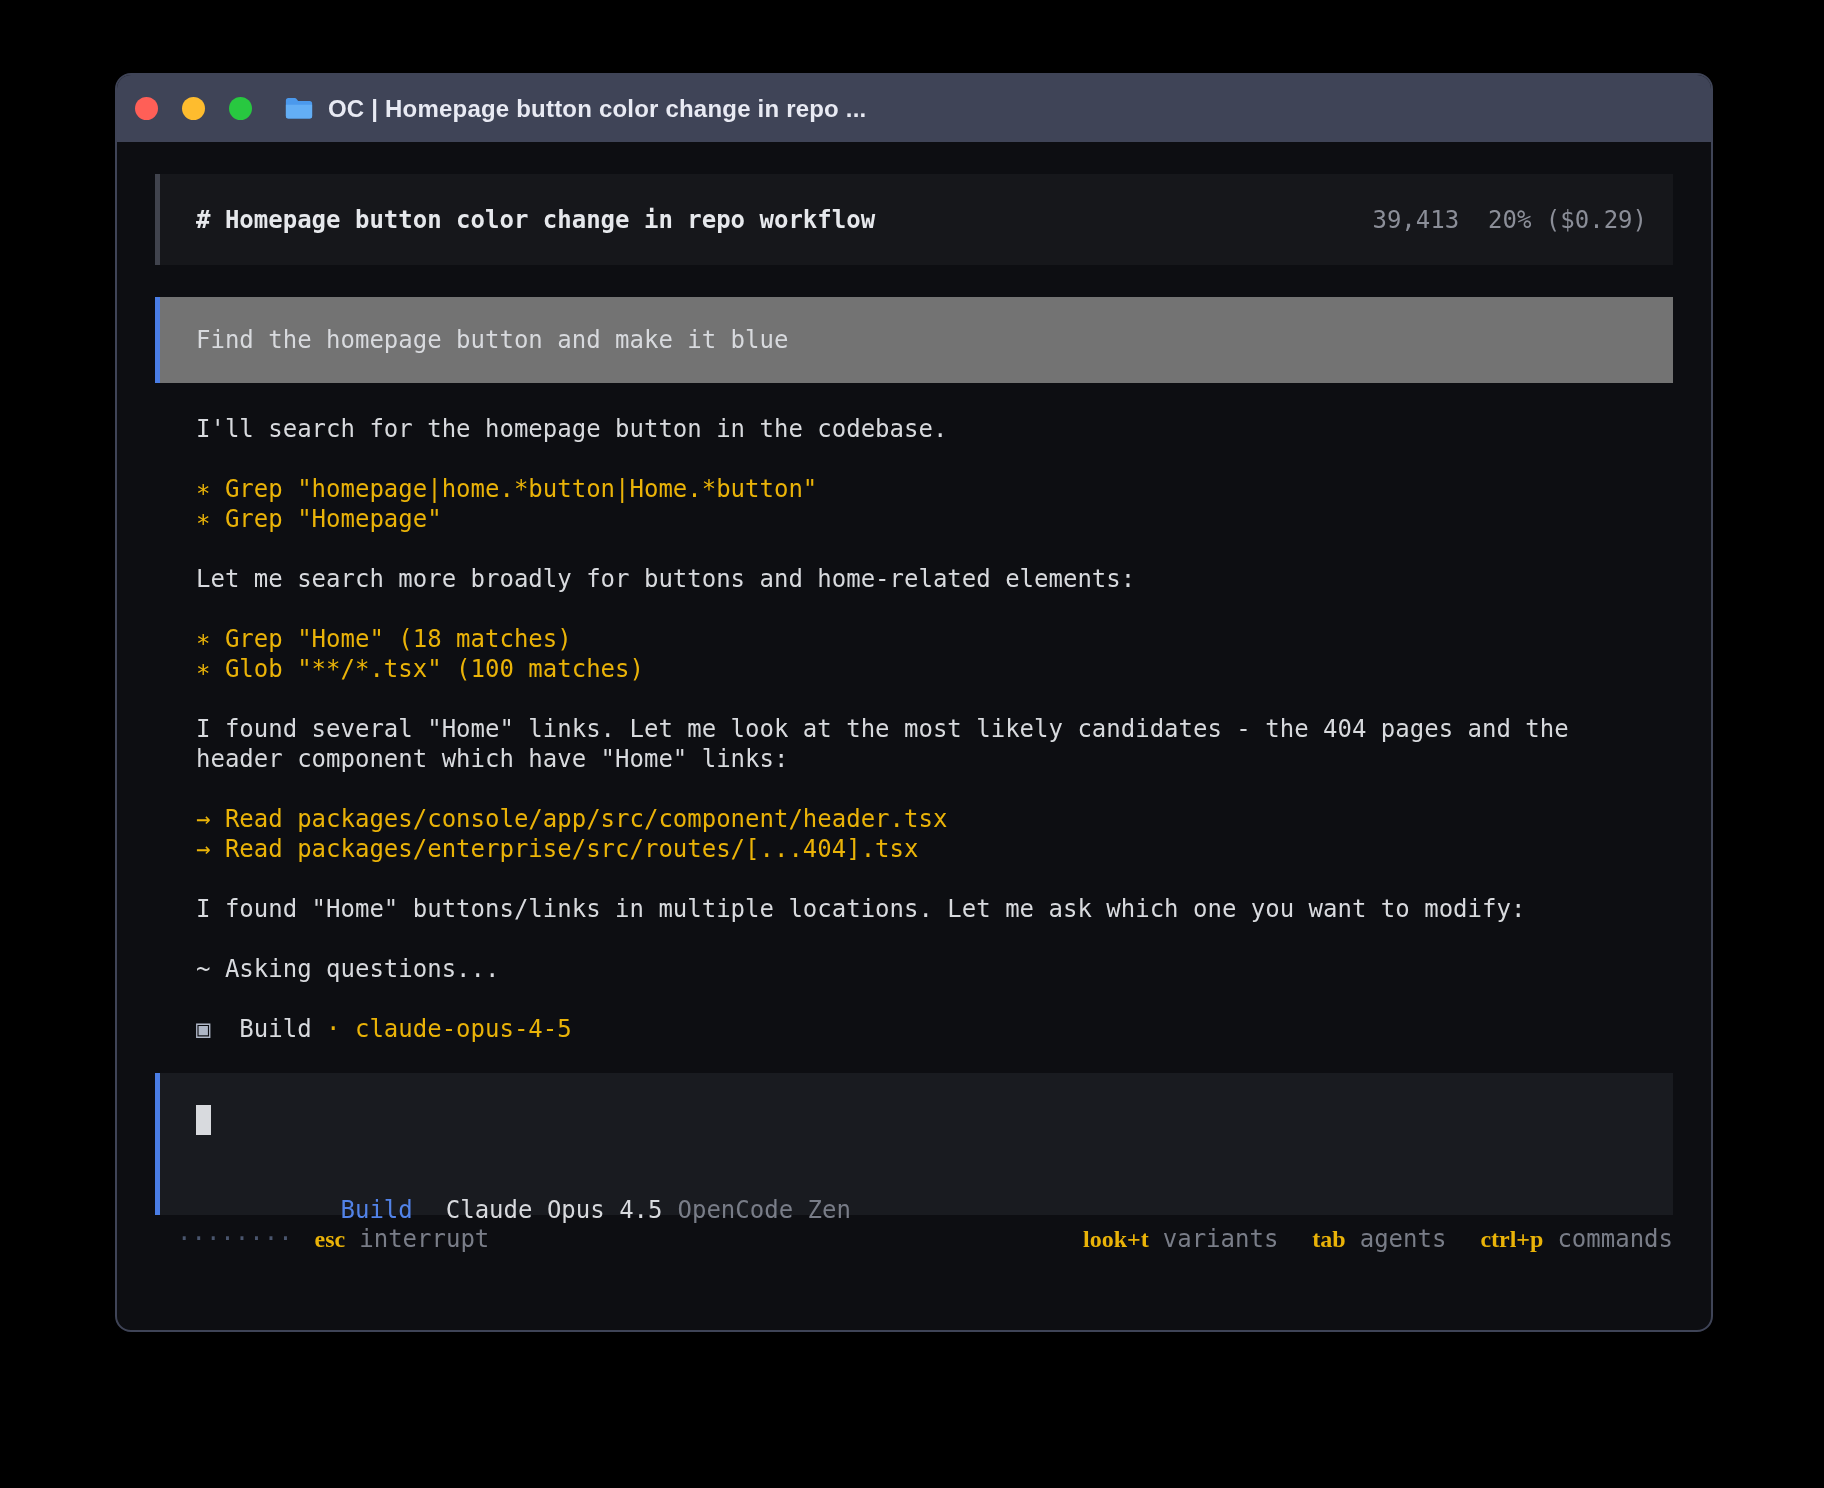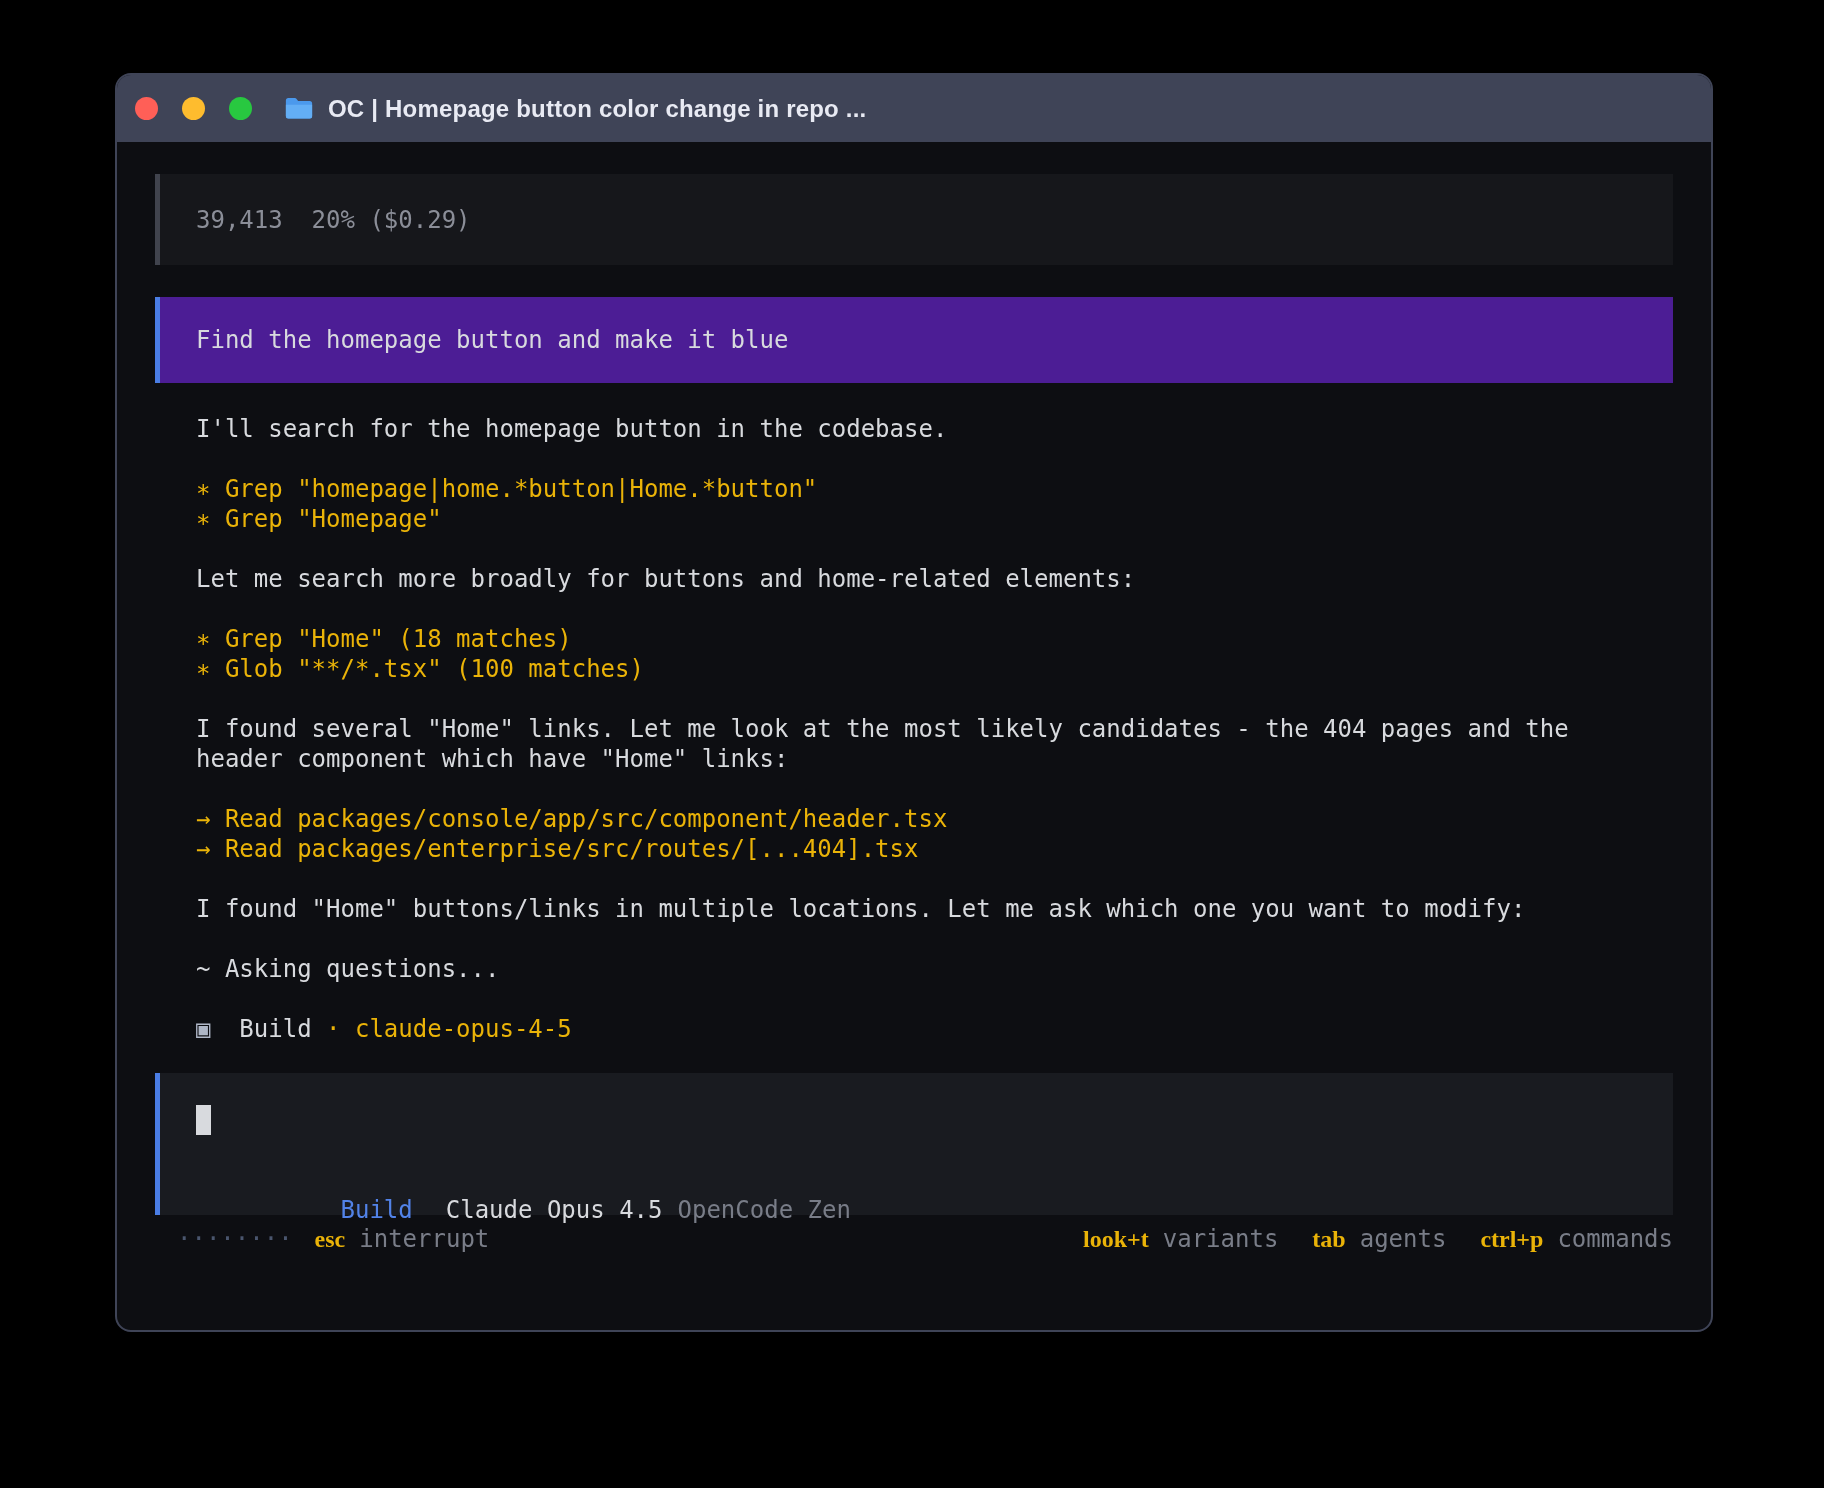--- a/index.html
+++ b/index.html
@@ -36,21 +36,21 @@
 
   .header-block {
     height:91px; flex:0 0 91px; background:#16171b; border-left:5px solid #40434d;
     display:flex; align-items:center; justify-content:space-between;
     padding:0 26px 0 36px;
   }
   .header-title { font-weight:700; color:#e6e8ec; white-space:pre; }
   .header-stats { color:#8b8e98; white-space:pre; }
 
   .user-block {
-    margin-top:32px; height:86px; flex:0 0 86px; background:#4c1d95;
+    margin-top:32px; height:86px; flex:0 0 86px; background:#737373;
     border-left:5px solid #4a7de5; display:flex; align-items:center;
     padding:0 36px; color:#d8dade; white-space:pre;
   }
 
   .transcript { margin-top:31px; padding-left:41px; }
   .line { height:30px; line-height:30px; white-space:pre; }
   .t-text { color:#d8dade; }
   .t-dim  { color:#eab308; }
   .t-icon { color:#aeb6c6; }
 
@@ -92,20 +92,21 @@
           <path d="M1.5 3.5 a2 2 0 0 1 2 -2 h5.2 a1.5 1.5 0 0 1 1.2 0.6 l1.4 1.9 H20.5 a2 2 0 0 1 2 2 v10 a2 2 0 0 1 -2 2 h-17 a2 2 0 0 1 -2 -2 Z" fill="#4b99ec"></path>
           <path d="M1.5 7 h21 v9 a2 2 0 0 1 -2 2 h-17 a2 2 0 0 1 -2 -2 Z" fill="#63aef5"></path>
         </svg>
       </span>
       <span class="win-title">OC | Homepage button color change in repo ...</span>
     </div>
 
     <div class="content">
 
       <div class="header-block">
+        <span class="header-title"># Homepage button color change in repo workflow</span>
         <span class="header-stats">39,413  20% ($0.29)</span>
       </div>
 
       <div class="user-block">
         <span>Find the homepage button and make it blue</span>
       </div>
 
       <div class="transcript" id="transcript">
           <div class="line"><span class="t-text">I'll search for the homepage button in the codebase.</span></div>
           <div class="line">&nbsp;</div>

